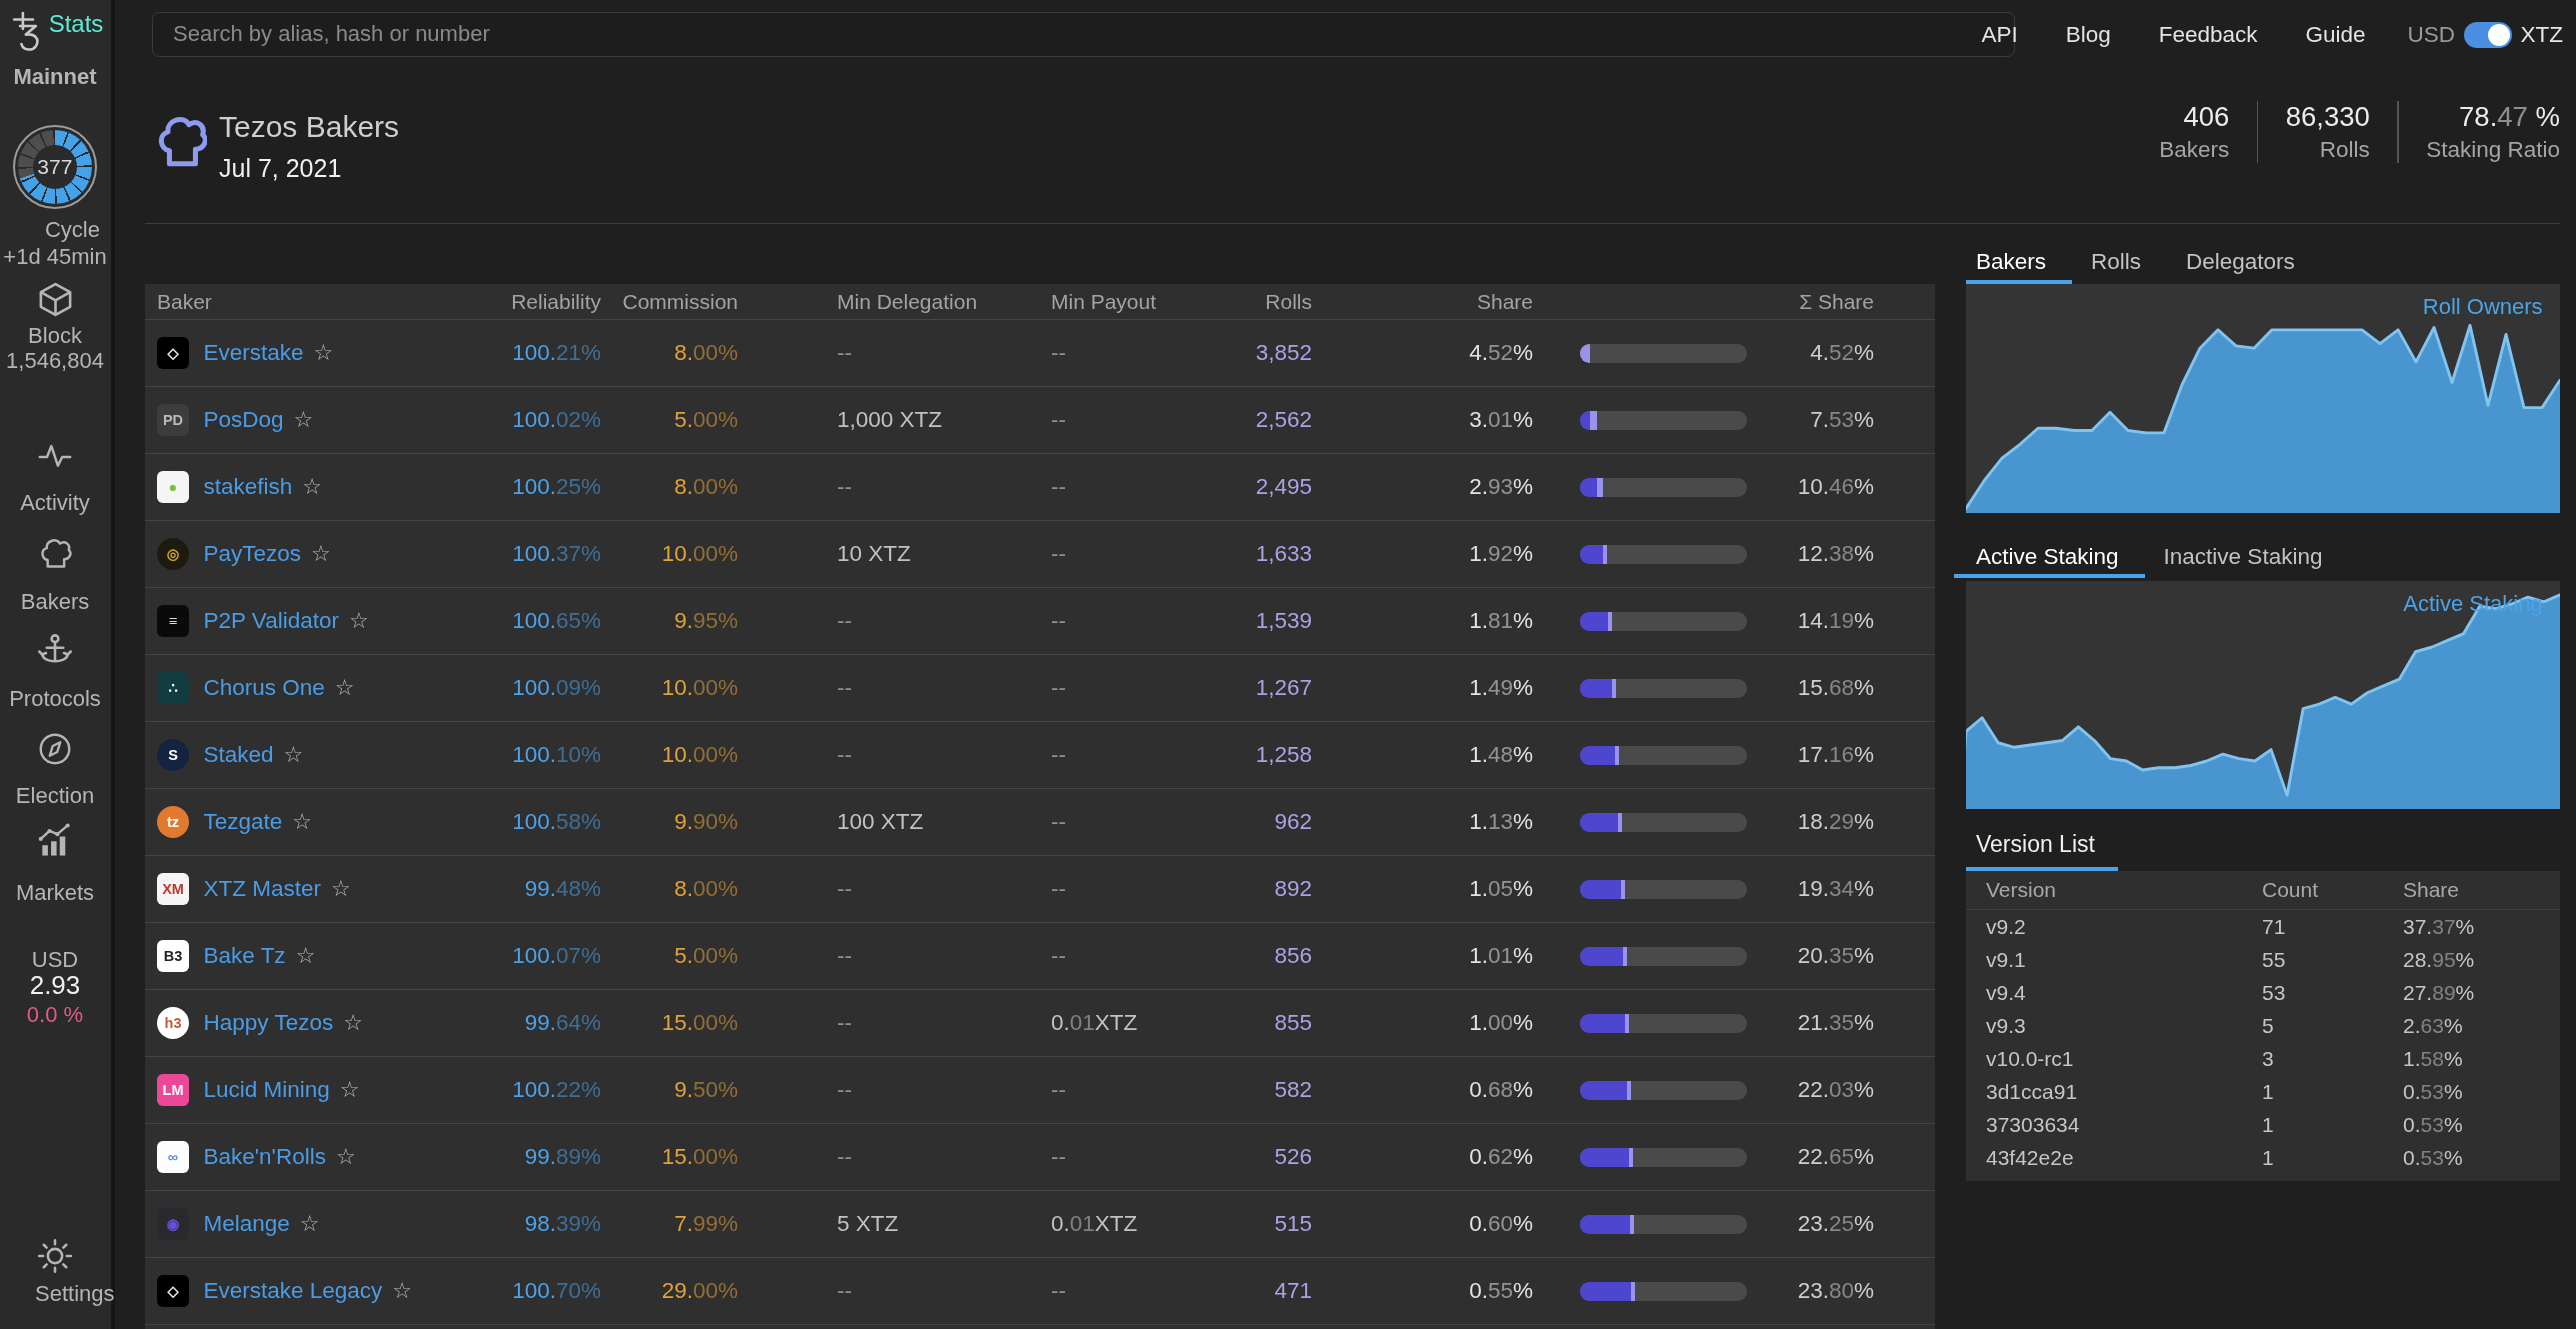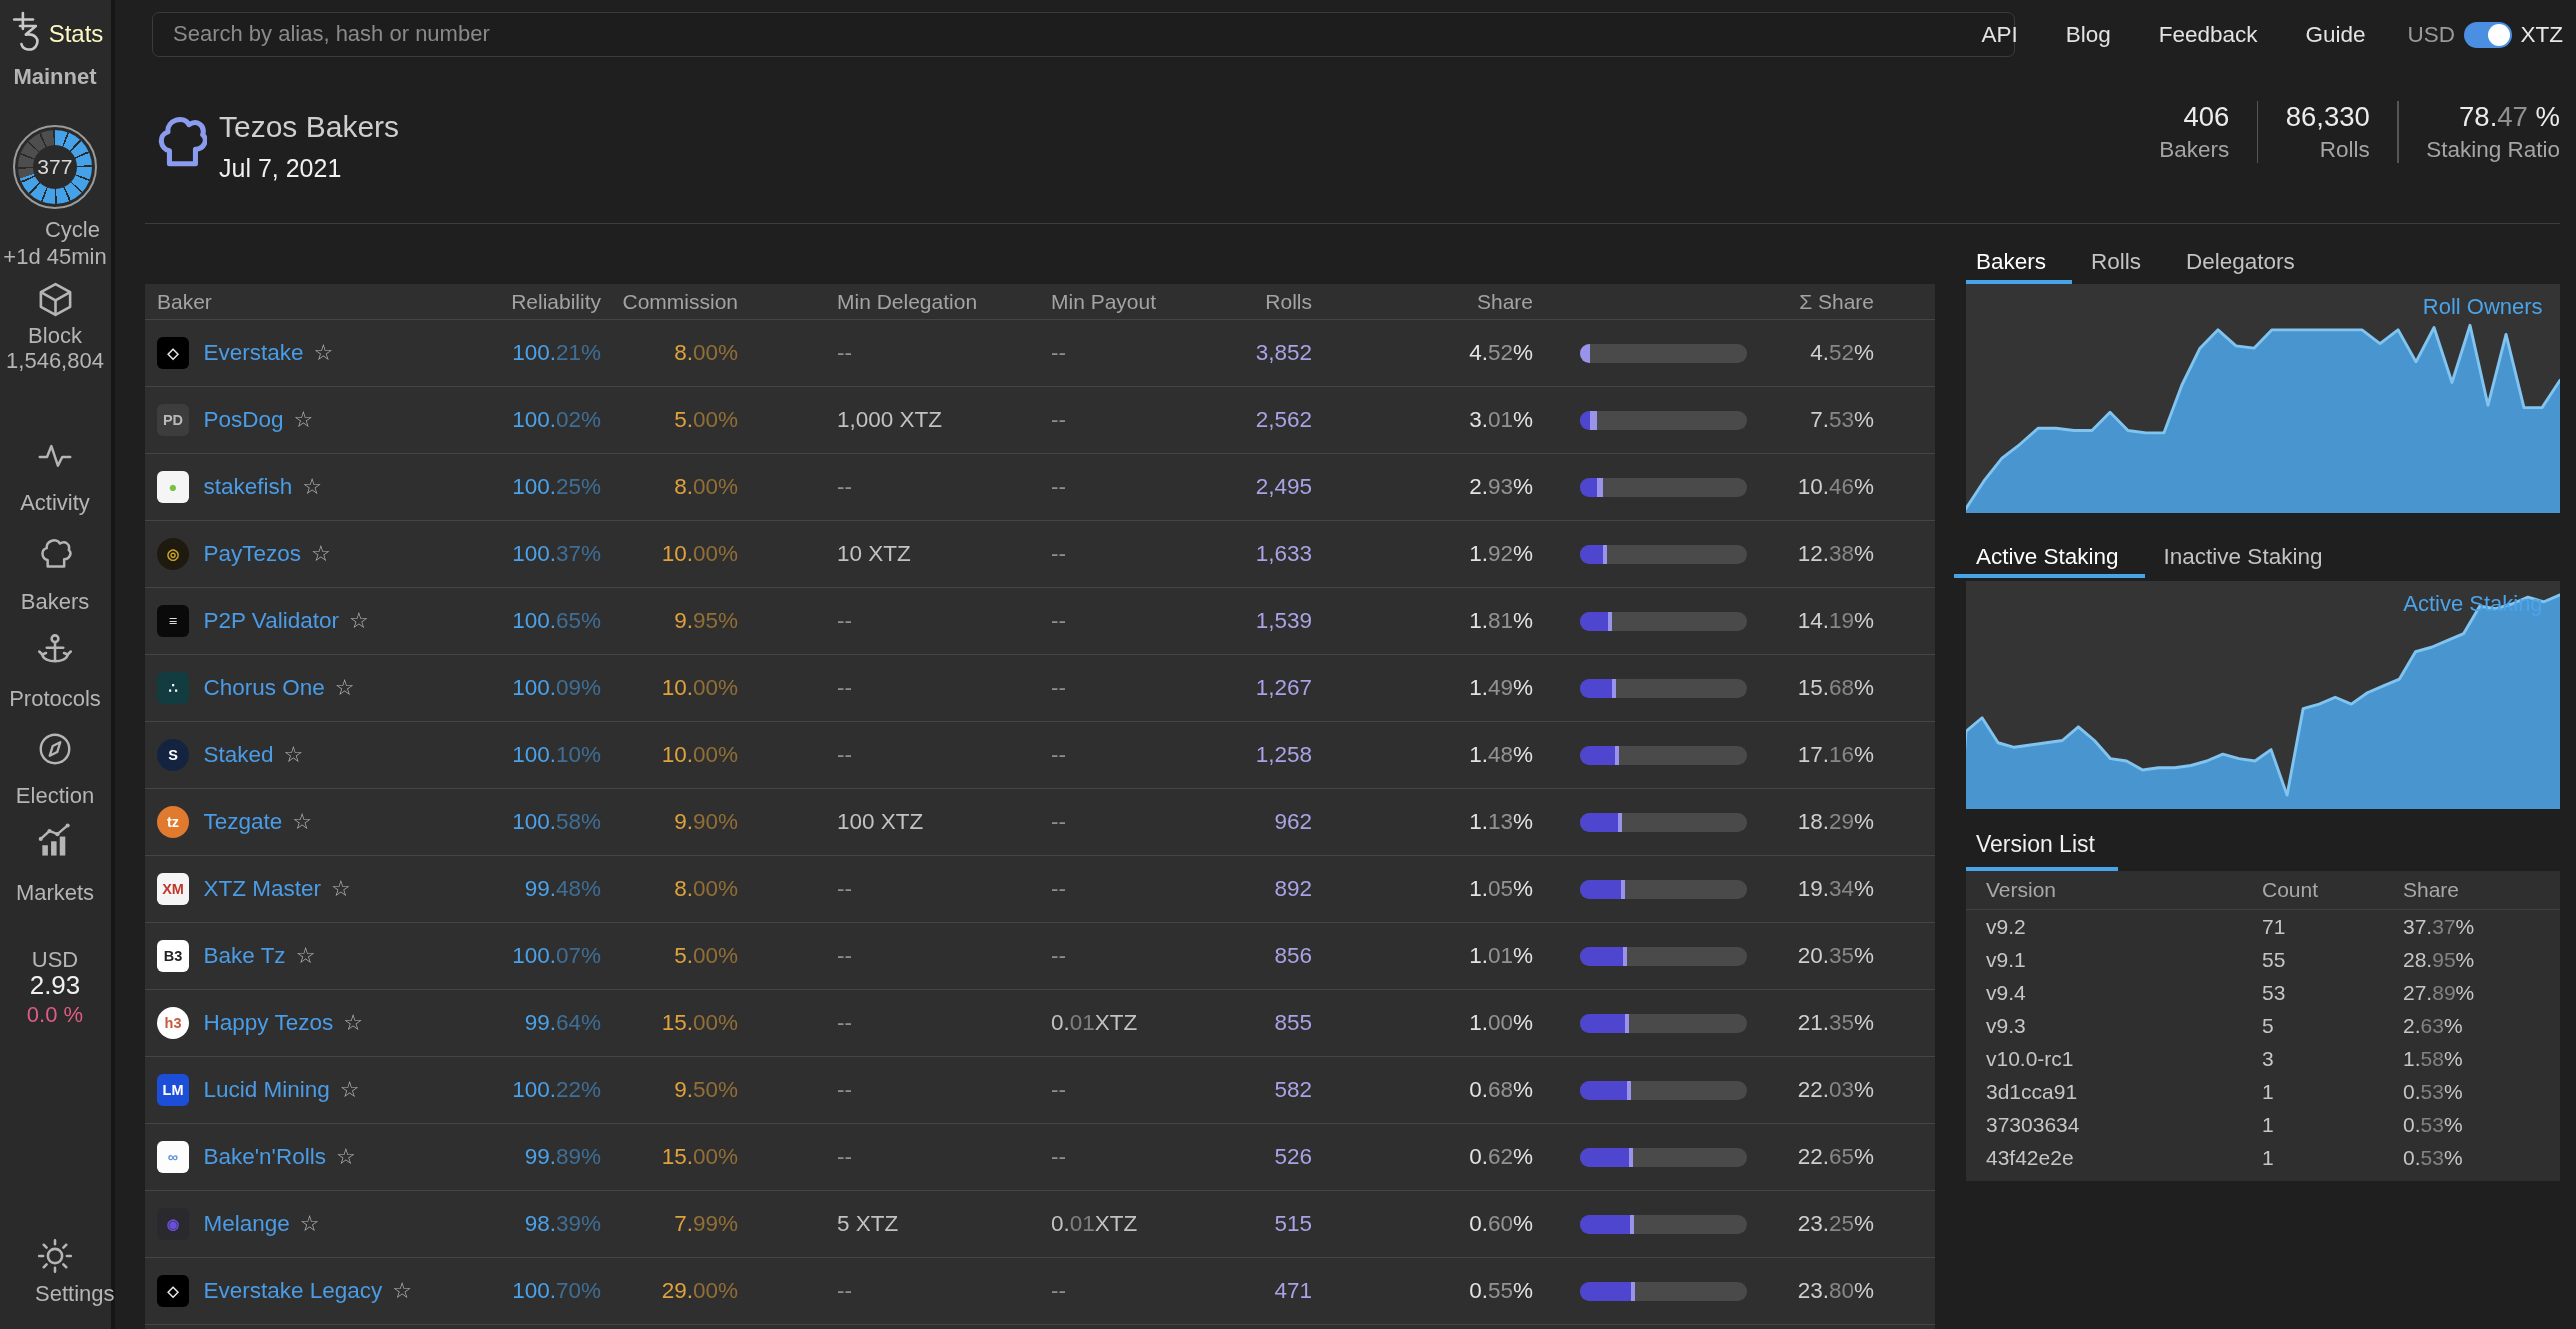--- a/index.html
+++ b/index.html
@@ -5,21 +5,21 @@
   * { margin:0; padding:0; box-sizing:border-box; }
   html,body { background:#161616; }
   .screen { position:relative; width:2576px; height:1329px; overflow:hidden;
             background:#1f1f1f; font-family:"Liberation Sans", sans-serif; color:#d5d5d5; }
 
   
   .sidebar { position:absolute; left:0; top:0; width:115px; height:100%;
              background:#2a2a2a; border-right:4.3px solid #151515; }
   .sb-item { position:absolute; width:110px; text-align:center; color:#b5b5b5; font-size:22px; }
   .sb-icon { display:flex; justify-content:center; }
-  .logo-row { position:absolute; top:10px; width:110px; display:flex; align-items:center; justify-content:center; gap:3px; color:#fef9c3; font-size:24px; }
+  .logo-row { position:absolute; top:10px; width:110px; display:flex; justify-content:center; gap:3px; color:#5eead4; font-size:24px; }
   .ring-wrap { position:absolute; left:13px; top:125px; width:84px; height:84px; border:2.2px solid #9b9b9b; border-radius:50%; padding:2.9px; }
   .ring { position:relative; width:74px; height:74px; border-radius:50%;
           background:conic-gradient(#45a1e8 0 252deg, #4e4e4e 252deg 360deg); }
   .ring .gaps { position:absolute; inset:0; border-radius:50%;
           background:repeating-conic-gradient(transparent 0 19.5deg, #2a2a2a 19.5deg 22.5deg); }
   .ring .hole { position:absolute; inset:15px; border-radius:50%; background:#2a2a2a;
           display:flex; align-items:center; justify-content:center; font-size:21px; color:#d8d8d8; }
   .price-chg { color:#e05c85; }
 
   
@@ -464,21 +464,21 @@
           <div class="cell c-bar">
             <div class="bar-track">
               <div class="bar-cum" style="width: 45px;"></div>
               <div class="bar-own" style="width: 4.3px;"></div>
             </div>
           </div>
           <div class="cell c-sum r sum">21.<span class="dim">35</span> %</div>
         </div>
         <div class="trow">
           <div class="cell c-baker">
-            <div class="avatar" style="background: #1d4ed8; color: rgb(255, 255, 255);">LM</div>
+            <div class="avatar" style="background: #ec4899; color: rgb(255, 255, 255);">LM</div>
             <span class="bname">Lucid Mining</span>
             <span class="star">☆</span>
           </div>
           <div class="cell c-rel r rel">100.<span class="dim">22%</span></div>
           <div class="cell c-com r com">9.<span class="dim">50%</span></div>
           <div class="cell c-mind amt dash">--</div>
           <div class="cell c-minp amt dash">--</div>
           <div class="cell c-rolls r rolls">582</div>
           <div class="cell c-share r share">0.<span class="dim">68</span> %</div>
           <div class="cell c-bar">

